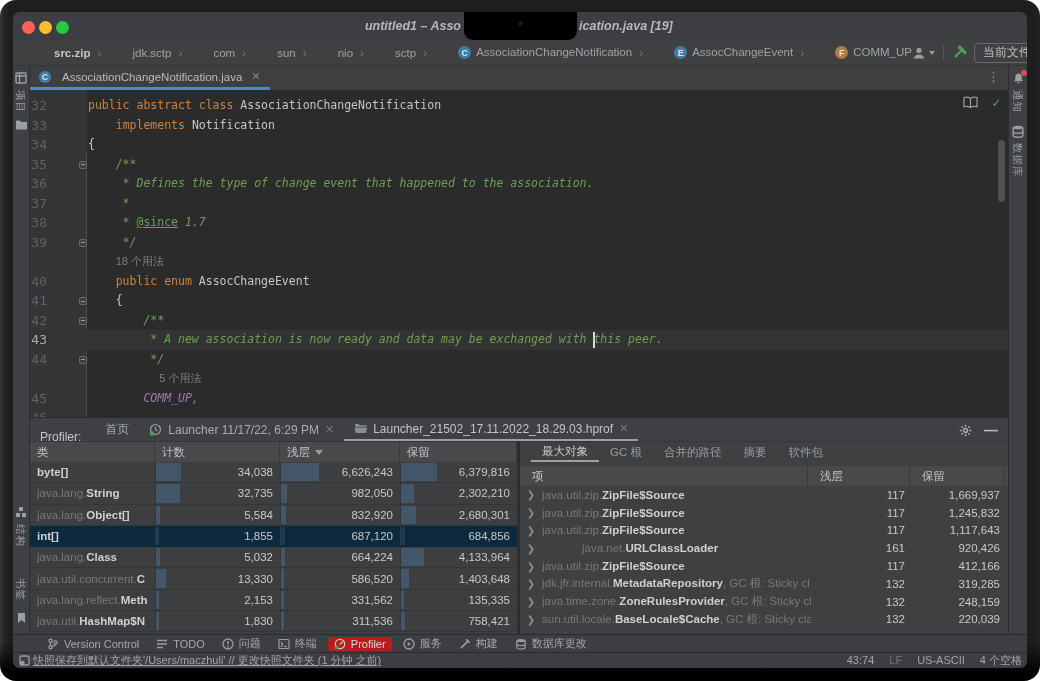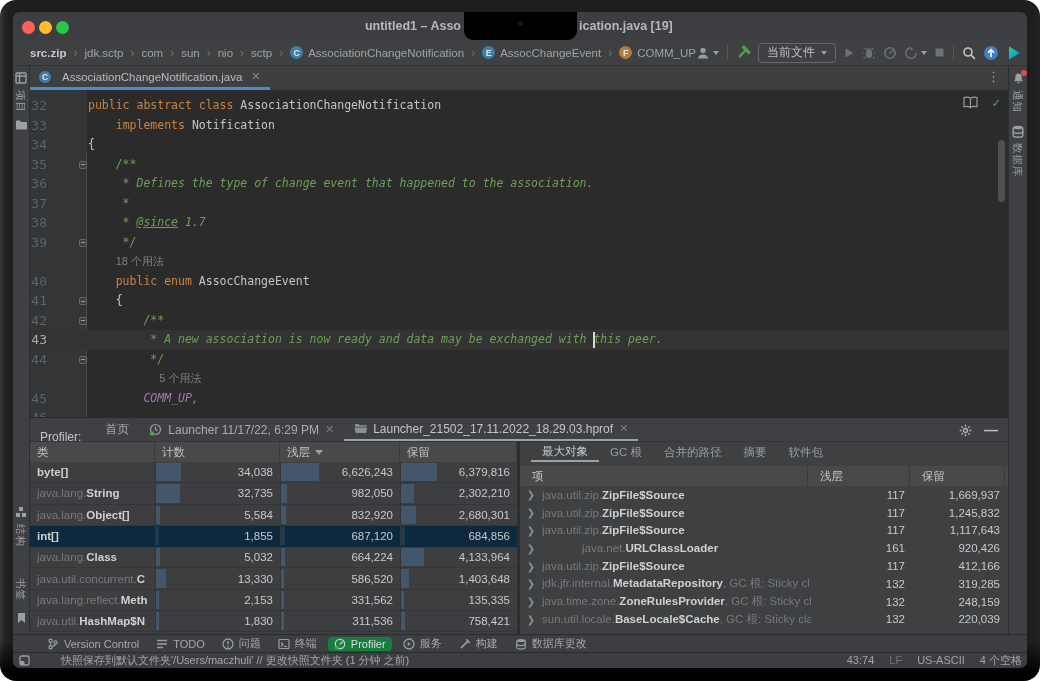--- a/index.html
+++ b/index.html
@@ -3,37 +3,37 @@
 <meta charset="utf-8">
 <style>
 * { margin:0; padding:0; box-sizing:border-box; }
 html,body { width:1040px; height:681px; background:#ffffff; overflow:hidden; }
 body { font-family:"Liberation Sans", sans-serif; }
 #frame { position:absolute; inset:0; border-radius:16px;
   background:linear-gradient(to bottom, rgba(0,0,0,0) 0, rgba(0,0,0,0) 94%, #000 99%),
              linear-gradient(to right,#3a3a3c 0px,#262628 4px,#1e1e1f 9px,#1e1e1f calc(100% - 6px),#242427 100%); }
 #screen { position:absolute; left:13px; top:12px; width:1014px; height:656px; background:#2b2b2b; border-radius:7px; overflow:hidden; font-size:12px; color:#bcbec2; }
 
-#titlebar { position:relative; height:28px; background:#3d3e42; }
+#titlebar { position:relative; height:28px; background:#3d3e42;font-style:italic; }
 .tl { position:absolute; top:8.5px; width:13px; height:13px; border-radius:50%; }
 #tl-red{ left:9px; background:#ff6159;} #tl-yellow{ left:26px; background:#ffbd2f;} #tl-green{ left:43px; background:#28c840;}
 .title-frag { position:absolute; top:0; line-height:28px; font-weight:bold; font-size:12.5px; color:#b6b8bb; white-space:pre; }
 #title-left { right:566px; }
 #title-right { left:566px; }
 #notch { position:absolute; left:451px; top:0; width:113px; height:28px; background:#000; border-radius:0 0 9px 9px; z-index:5; }
 #camera { position:absolute; left:54px; top:9px; width:5px; height:5px; border-radius:50%; background:#16161c; }
 
 #navbar { display:flex; align-items:center; height:26px; background:#3e4042; border-bottom:1px solid #313335; padding:0 10px 0 17px; }
 .crumbs { display:flex; align-items:center; white-space:nowrap; }
 .crumb { color:#a0a3a6; font-size:11.5px; }
 .crumb.first { color:#c7c9cc; font-weight:bold; }
 .crumb-sep { color:#6e7174; margin:0 7px; font-size:12px; }
 .ci { display:inline-flex; align-items:center; justify-content:center; width:13px; height:13px; border-radius:50%; font-size:9px; font-weight:bold; color:#dfe4e8; margin-right:5px; vertical-align:-2px; }
 .ci-class { background:#3e7fa8; } .ci-enum { background:#3e7fa8; } .ci-field { background:#b07c3f; }
-.crumb-item { display:inline-flex; align-items:flex-end; }
+.crumb-item { display:inline-flex; align-items:flex-start;margin-left:24px; }
 #nav-right { margin-left:auto; display:flex; align-items:center; gap:7px; }
 .tb-sep { width:1px; height:15px; background:#55575a; margin:0 1px; }
 .combo { display:flex; align-items:center; gap:6px; border:1px solid #66686c; border-radius:4px; height:20px; padding:0 8px; color:#bfc1c4; font-size:12px; white-space:nowrap; flex-shrink:0; }
 #nav-right > * { flex-shrink:0; }
 .caret-down { width:0; height:0; border-left:3.5px solid transparent; border-right:3.5px solid transparent; border-top:4px solid #9a9da0; display:inline-block; }
 .icon-dim svg { display:block; }
 
 #main { display:flex; height:568px; }
 #left-stripe { width:17px; background:#3e4043; border-right:1px solid #2d2e30; display:flex; flex-direction:column; align-items:center; position:relative; }
 #right-stripe { width:19px; background:#3e4043; border-left:1px solid #2d2e30; display:flex; flex-direction:column; align-items:center; position:relative; }
@@ -47,21 +47,21 @@
 
 #editor { position:relative; height:327px; background:#2b2b2b; overflow:hidden; font-family:"DejaVu Sans Mono", monospace; font-size:11.5px; }
 #gutter-bg { position:absolute; left:0; top:0; width:57px; height:100%; background:#333537; }
 #fold-line { position:absolute; left:56px; top:62px; bottom:0; width:1px; background:#47494b; }
 .eline { position:absolute; left:0; right:0; height:19.5px; line-height:19.5px; white-space:pre; }
 .eline .lnum { position:absolute; left:0; width:17px; text-align:right; color:#5f6366; font-size:13px; }
 .eline.cur { background:#333333; }
 .eline.cur .lnum { color:#a8aaac; }
 .code { position:absolute; left:58px; }
 .tk-k { color:#cc8242; } .tk-p { color:#c4c6ca; } .tk-c { color:#6f9d59; font-style:italic; }
-.tk-t { color:#6f9d59; font-style:italic; text-decoration:underline;text-align:right; } .tk-e { color:#9d7bb2; font-style:italic; }
+.tk-t { color:#6f9d59; text-decoration:underline;text-align:right; } .tk-e { color:#9d7bb2; font-style:italic; }
 .inlay { color:#7d8184; font-family:"Liberation Sans",sans-serif; font-size:11px; font-style:normal; }
 .fold { position:absolute; left:49px; top:6px; width:8px; height:8px; border:1px solid #66686b; border-radius:2px; background:#3c3e40; }
 .fold:after{ content:""; position:absolute; left:1px; right:1px; top:2.5px; height:1px; background:#9a9da0; }
 #caret { position:absolute; width:1.5px; height:16px; top:1.5px; background:#d8d9da; }
 #ed-icons { position:absolute; right:8px; top:5px; display:flex; gap:14px; align-items:center; z-index:3; }
 #scroll-thumb { position:absolute; right:3px; top:50px; width:7px; height:62px; background:#4e5053; border-radius:4px; }
 
 #profiler { height:217px; border-top:1px solid #282a2c; display:flex; flex-direction:column; background:#3e4042; }
 #prof-tabs { height:24px; background:#3e4044; display:flex; align-items:stretch; border-bottom:1px solid #333538; position:relative; font-size:12px; }
 #prof-label { align-self:center; color:#c3c5c7; margin:15px 14px 0 10px; }
@@ -93,23 +93,23 @@
 .rtab.sel { color:#c9cbcd; border-bottom:2px solid #9da1a4; }
 #rt-head { height:20px; background:#48494b; display:flex; font-size:11.5px; color:#c2c4c6; margin-top:4px; }
 #rt-head .hc { display:flex; align-items:center; padding-left:12px; border-right:1px solid #3a3b3d; }
 .rrow { height:17.8px; display:flex; align-items:center; font-size:11.5px; }
 .rrow .chev { width:22px; text-align:center; color:#8b8e91; font-size:10px; }
 .rrow .rname { flex:1; overflow:hidden; white-space:nowrap; min-width:0; }
 .rrow .num { text-align:right; color:#c7c9cb; padding-right:8px; }
 
 #bottombar { height:18px; background:#3d3e42; border-top:1px solid #2a2b2d; display:flex; align-items:center; padding-left:28px; gap:5px; font-size:11px; color:#a6a8ab; }
 .bitem { display:flex; align-items:center; gap:5px; padding:1px 6px; border-radius:4px; font-size:11px; }
-.bitem.sel { background:#15803d; color:#d9dadc; }
+.bitem.sel { background:#b91c1c; color:#d9dadc; }
 #statusbar { height:16px; background:#3d3e42; border-top:1px solid #2a2b2d; display:flex; align-items:center; font-size:11px; color:#a3a5a8; padding:0 5px 0 6px; }
-#status-msg { margin-left:31px; }
+#status-msg { margin-left:3px;text-decoration:underline; }
 #status-right { margin-left:auto; display:flex; gap:15px; align-items:center; height:16px; line-height:16px; }
 #status-right span { display:inline-block; height:16px; line-height:15px; }
 .dim { color:#737578; }
 svg { display:block; }
 </style>
 </head>
 <body>
 
 <div id="frame">
 <div id="screen">

